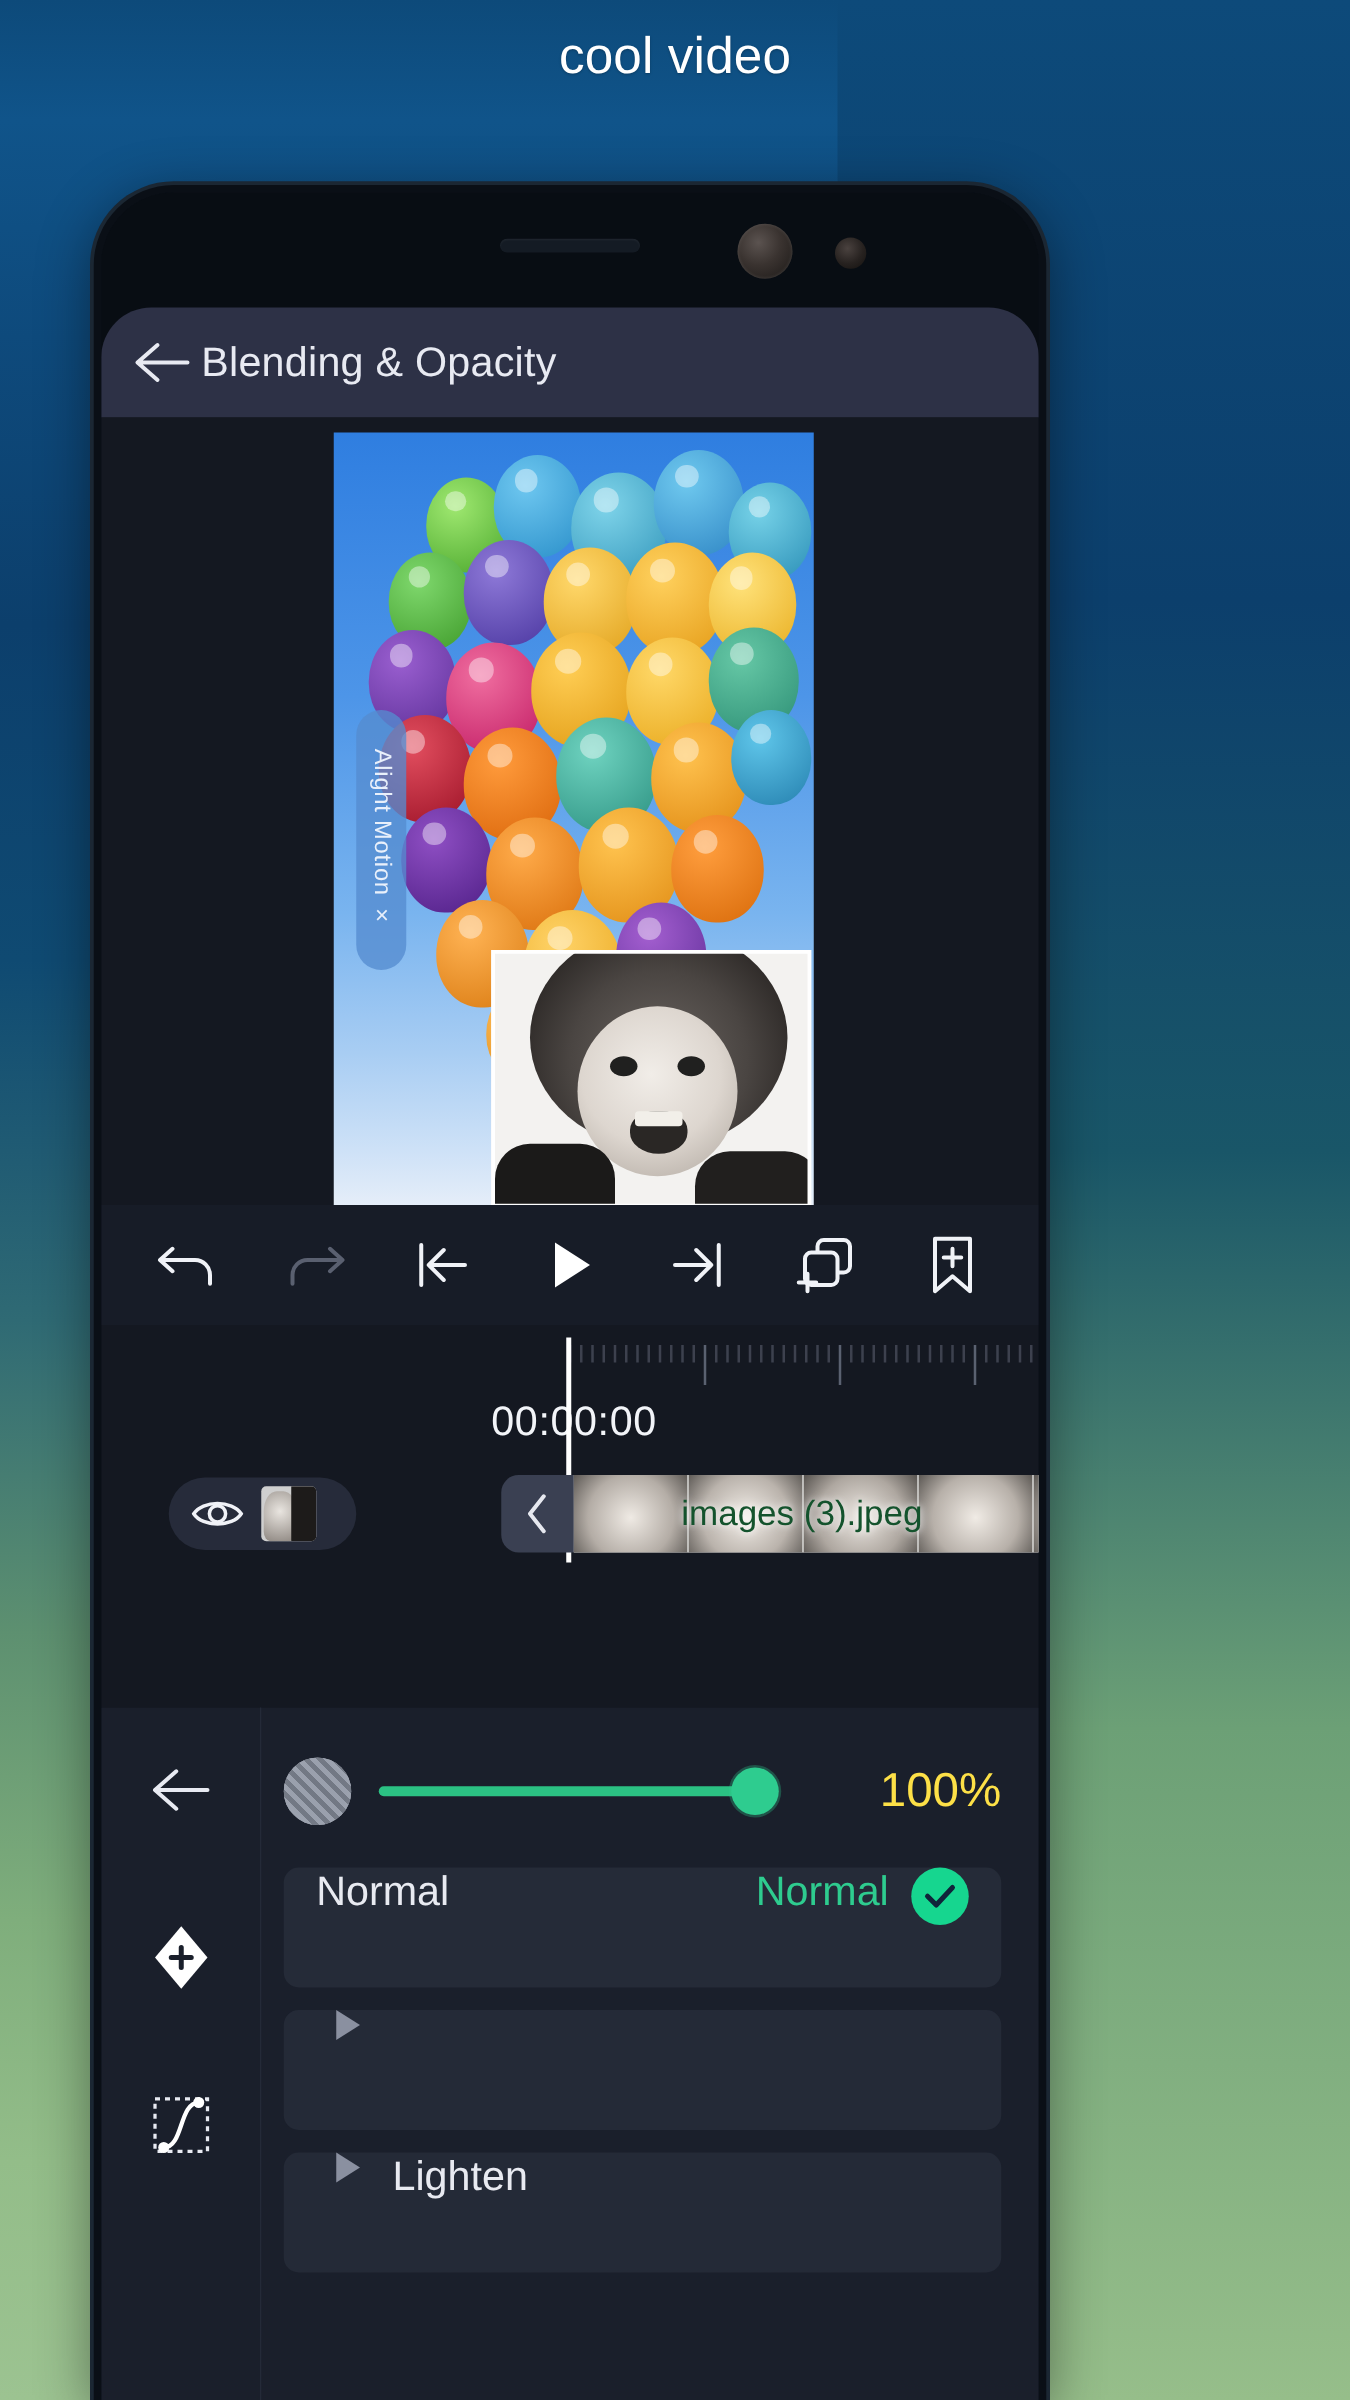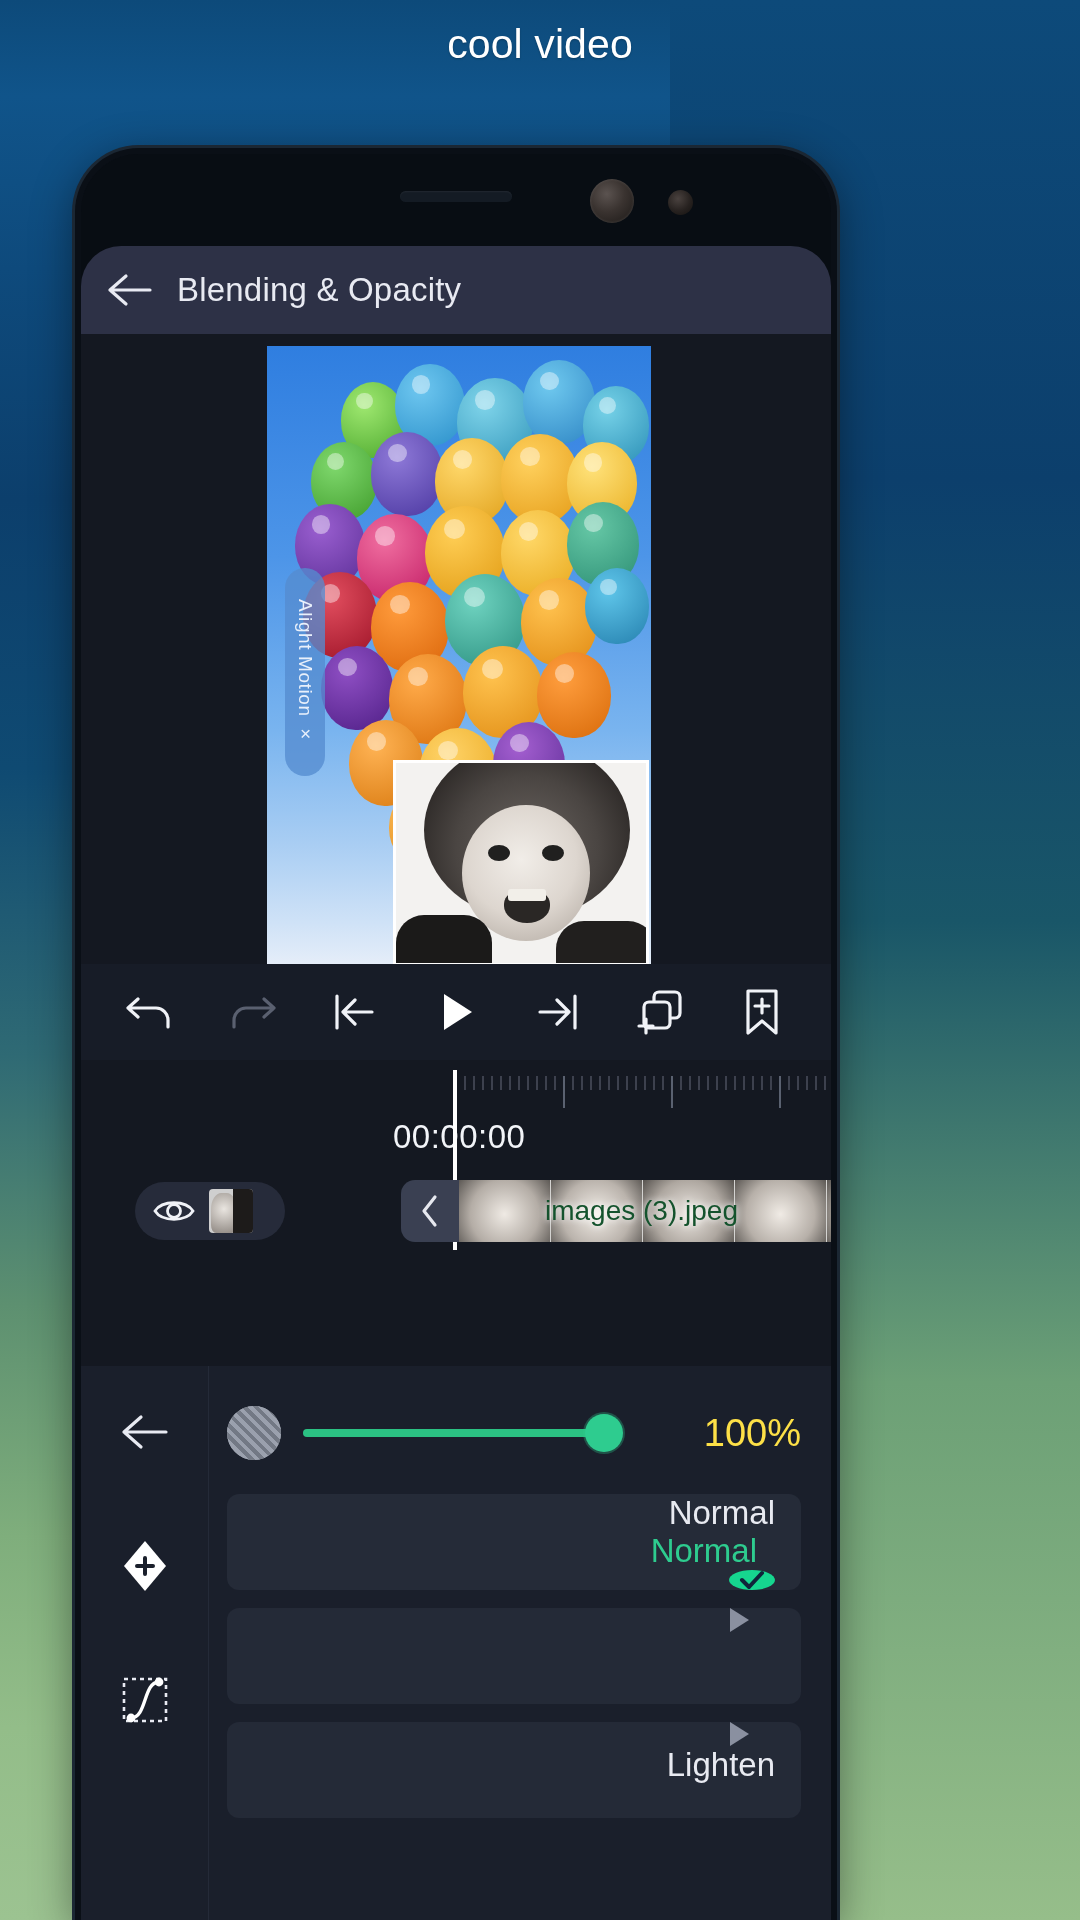--- a/index.html
+++ b/index.html
@@ -85,21 +85,21 @@
   #cam2 {
     position:absolute; left:587px; top:36px; width:25px; height:25px;
     border-radius:50%;
     background:radial-gradient(circle at 40% 35%, #4a423f 0%, #272220 55%, #14110f 100%);
   }
 
   
   #app-header {
     position:absolute; left:0; top:92px; width:100%; height:88px;
     background:#2d3146;
-    display:flex; align-items:center; gap:24px; padding-left:26px;
+    display:flex; align-items:center; gap:8px; padding-left:26px;
     border-radius:40px 40px 0 0;
   }
   #app-header .title { color:#e8eaf2; font-size:33px; letter-spacing:.2px; }
 
   
   #canvas {
     position:absolute; left:0; top:180px; width:100%; height:630px;
     background:#141821;
     overflow:hidden;
   }
@@ -224,23 +224,22 @@
   #slider-wrap { flex:1; position:relative; height:54px; display:flex; align-items:center; }
   #slider-track { width:100%; height:8px; border-radius:4px; background:#2bc183; }
   #slider-knob {
     position:absolute; right:-4px; width:38px; height:38px; border-radius:50%;
     background:#2ecc8f; box-shadow:0 0 0 2px rgba(46,204,143,.3);
   }
   #opacity-value { color:#fde047; font-size:38px; min-width:160px; text-align:right; }
 
   .mode-row {
     height:96px; border-radius:12px; background:#252b38;
-    display:flex; align-items:flex-end; padding:0 26px;
+    display:flex; align-items:flex-start; padding:0 26px;
     margin-top:18px;
-    flex-direction:column;
   }
   .mode-row.sub { background:#242a37; padding-left:42px; }
   .mode-label { color:#e8eaf1; font-size:33px; flex:1; }
   .mode-value { color:#2ecc8f; font-size:33px; margin-right:18px; }
   .check {
     width:46px; height:46px; border-radius:50%; background:#16d68f;
     display:flex; align-items:center; justify-content:center;
   }
   .caret {
     width:0; height:0; border-left:19px solid #8a90a0;

